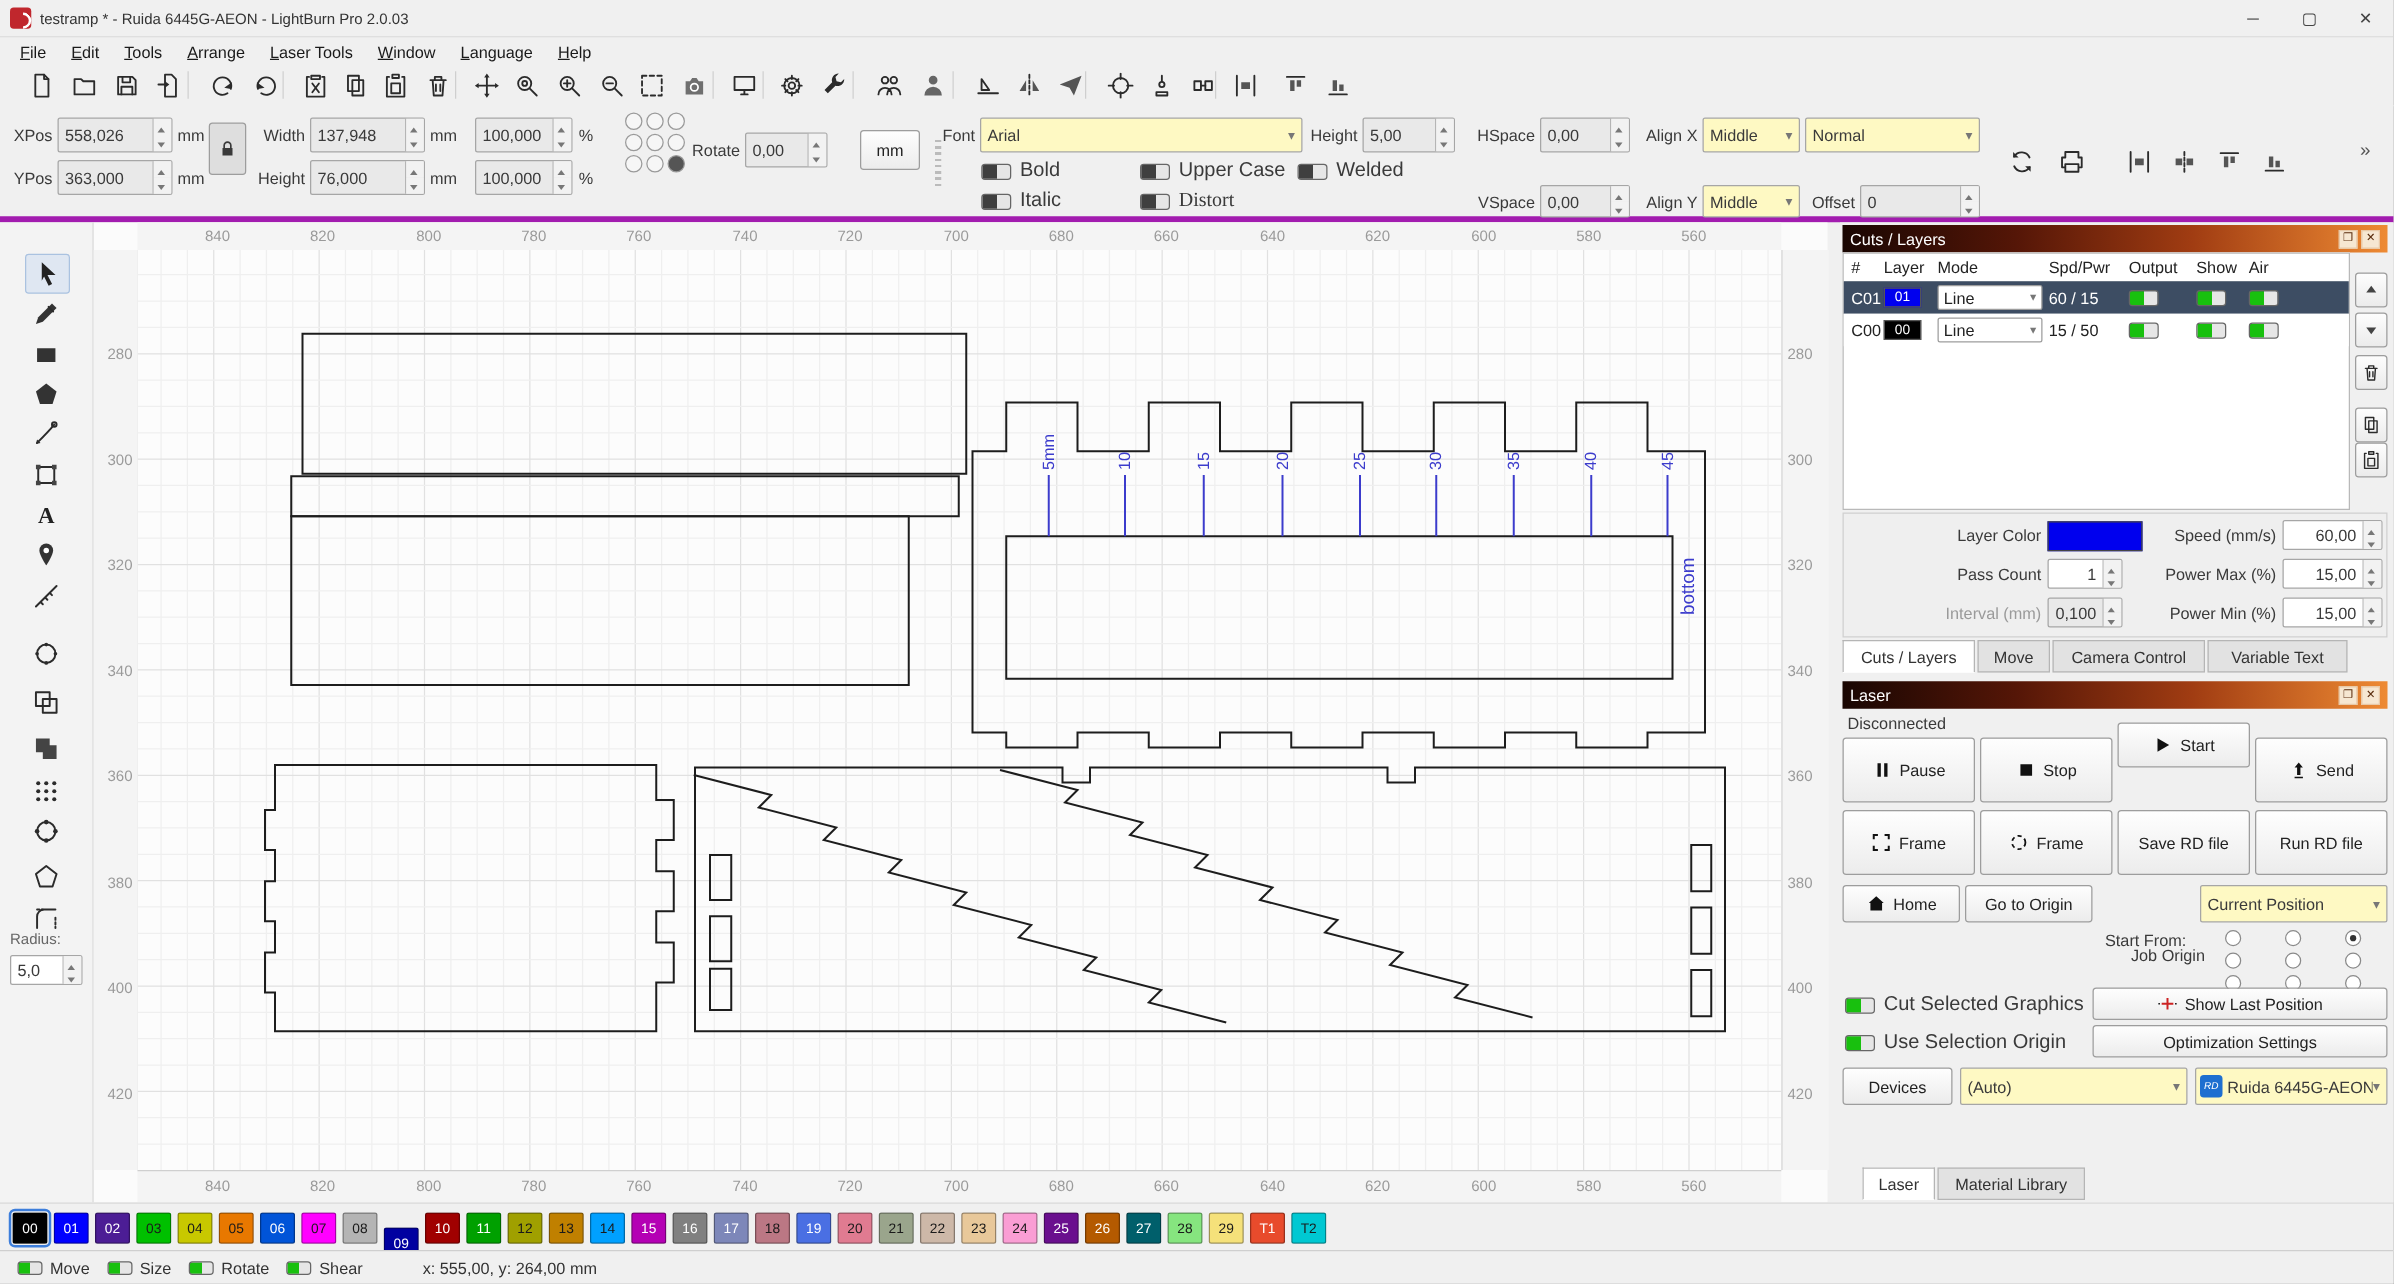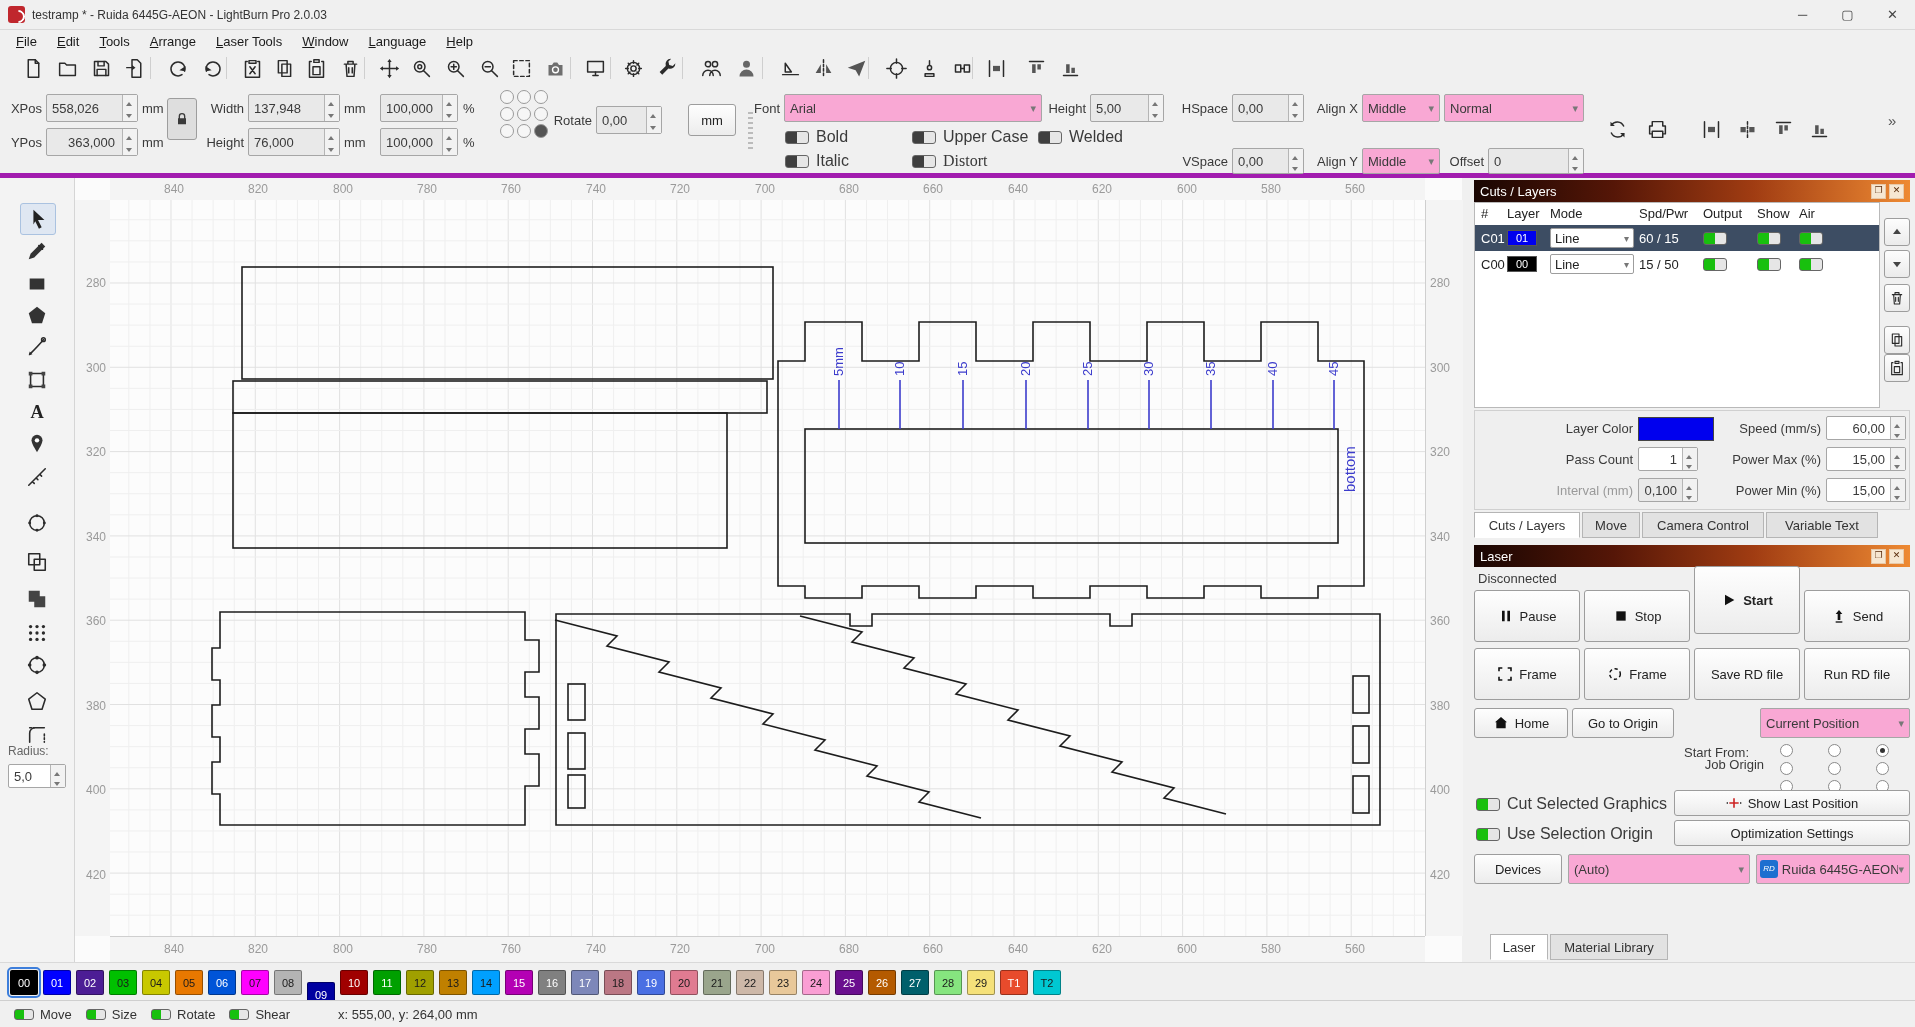--- a/index.html
+++ b/index.html
@@ -27,21 +27,21 @@
   .rlbl{justify-content:flex-end;}
   .dim{color:#9a9a9a;}
   .field{position:absolute;display:flex;align-items:stretch;background:#e9e9e9;border:1px solid #a6a6a6;border-radius:2px;box-sizing:border-box;}
   .field.white{background:#fff;}
   .field .val{flex:1;display:flex;align-items:center;padding:0 5px;font-size:13px;color:#3a3a3a;}
   .field .val.right{justify-content:flex-end;}
   .spin{width:14px;border-left:1px solid #b5b5b5;display:flex;flex-direction:column;}
   .spin i{flex:1;position:relative;background:#f2f2f2;}
   .spin i.up::after{content:"";position:absolute;left:3px;top:4px;border:3.5px solid transparent;border-bottom:4px solid #777;}
   .spin i.dn::after{content:"";position:absolute;left:3px;top:6px;border:3.5px solid transparent;border-top:4px solid #777;}
-  .combo{position:absolute;display:flex;align-items:center;background:#f9a8d4;border:1px solid #a6a6a6;border-radius:2px;box-sizing:border-box;padding:0 5px;font-size:13px;color:#3a3a3a;}
+  .combo{position:absolute;display:flex;align-items:center;background:#fef9c3;border:1px solid #a6a6a6;border-radius:2px;box-sizing:border-box;padding:0 5px;font-size:13px;color:#3a3a3a;}
   .combo::after{content:"▾";margin-left:auto;color:#777;font-size:11px;}
   .btn{position:absolute;display:flex;align-items:center;justify-content:center;gap:6px;border:1px solid #9d9d9d;border-radius:3px;background:linear-gradient(#fefefe,#ececec);font-size:13px;color:#222;box-sizing:border-box;}
   .btn svg{width:16px;height:16px;}
   .tg{display:inline-block;width:24px;height:13px;border:1px solid #666;border-radius:3px;box-sizing:border-box;}
   .tg.on{background:linear-gradient(90deg,#18c00e 0 52%,#e6e6e6 52%);}
   .tg.off{background:linear-gradient(90deg,#3f3f3f 0 52%,#e6e6e6 52%);}
   .tgrow{position:absolute;display:flex;align-items:center;gap:7px;font-size:16px;color:#3a3a3a;}
   .vdots{position:absolute;width:5px;height:38px;background:repeating-linear-gradient(#bbb 0 2px,transparent 2px 5px);}
   
   .main{left:0;top:178px;width:1915px;height:784px;background:#f0f0f0;}
@@ -311,21 +311,21 @@
     <div class="lbl rlbl" style="left:8px;top:10px;width:34px;">XPos</div>
     <div class="field" style="left:46px;top:10px;width:92px;height:28px;">
       <span class="val">558,026</span>
         <span class="spin">
           <i class="up"></i>
           <i class="dn"></i>
         </span>
       </div>
     <div class="lbl" style="left:142px;top:10px;">mm</div>
     <div class="lbl rlbl" style="left:8px;top:44px;width:34px;">YPos</div>
-    <div class="field" style="left:46px;top:44px;width:92px;height:28px;padding-left:16px;">
+    <div class="field" style="left:46px;top:44px;width:92px;height:28px;">
       <span class="val">363,000</span>
         <span class="spin">
           <i class="up"></i>
           <i class="dn"></i>
         </span>
       </div>
     <div class="lbl" style="left:142px;top:44px;">mm</div>
     <div class="btn" style="left:167px;top:14px;width:30px;height:42px;background:#dedede;">
       <svg viewBox="0 0 24 24">
           <path fill="#3a3a3a" d="M7 11V8a5 5 0 0 1 10 0v3h1v9H6v-9zM9 11h6V8a3 3 0 0 0-6 0z"></path>
@@ -964,21 +964,21 @@
             <path fill="#111" d="M6 4h4v16H6zM14 4h4v16h-4z"></path>
           </svg>
           <span>Pause</span>
         </div>
       <div class="btn" style="left:112px;top:412px;width:106px;height:52px;">
         <svg viewBox="0 0 24 24">
             <path fill="#111" d="M5 5h14v14H5z"></path>
           </svg>
           <span>Stop</span>
         </div>
-      <div class="btn" style="left:222px;top:388px;width:106px;height:68px;font-weight:bold;">
+      <div class="btn" style="left:222px;top:400px;width:106px;height:36px;">
         <svg viewBox="0 0 24 24">
             <path fill="#111" d="M6 4l14 8-14 8z"></path>
           </svg>
           <span>Start</span>
         </div>
       <div class="btn" style="left:332px;top:412px;width:106px;height:52px;">
         <svg viewBox="0 0 24 24">
             <path fill="#111" d="M12 3l5 6h-3v9h-4V9H7z"></path>
             <path stroke="#111" stroke-width="2" d="M7 21h10"></path>
           </svg>

